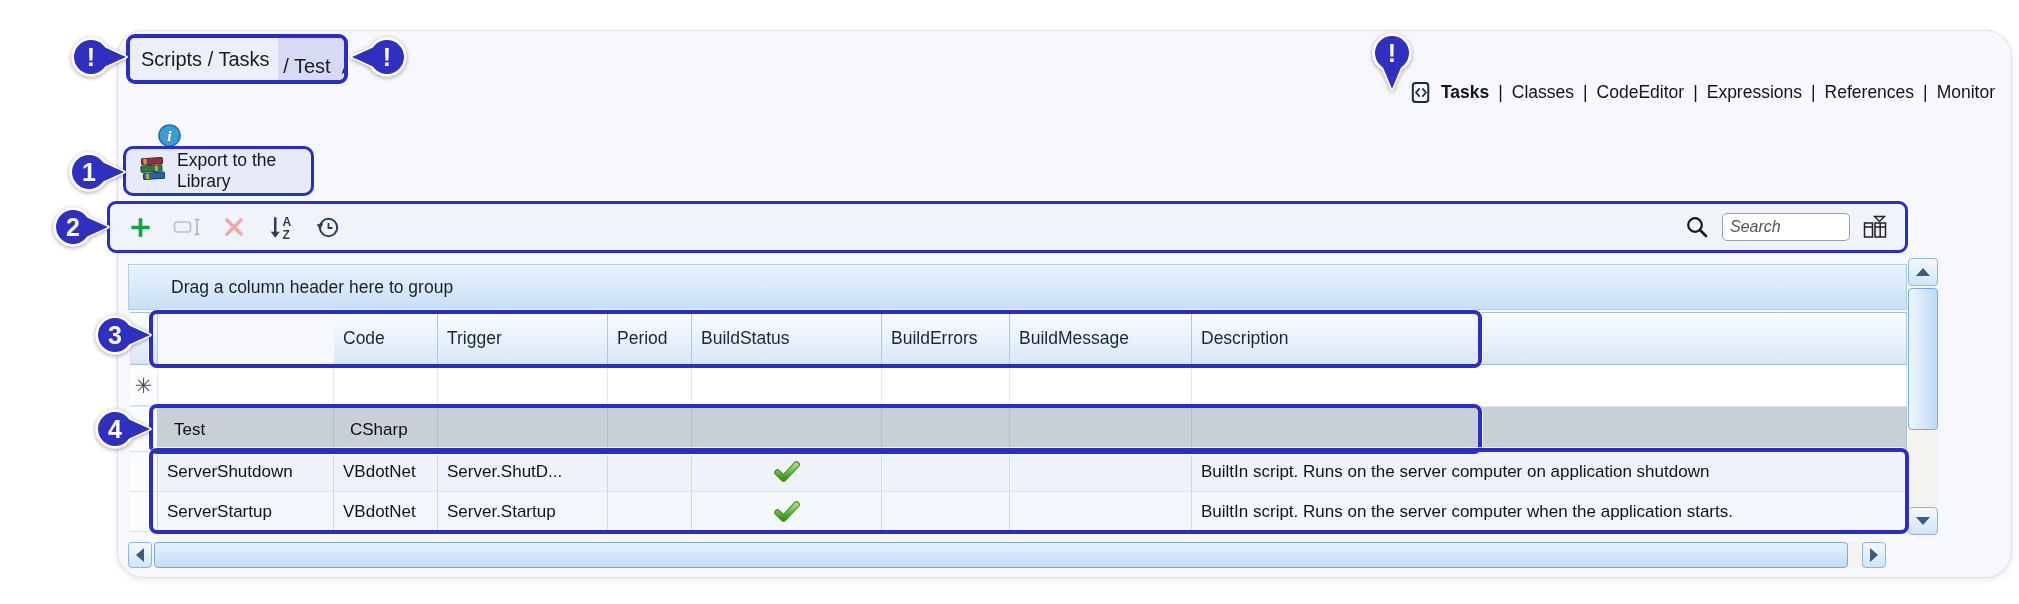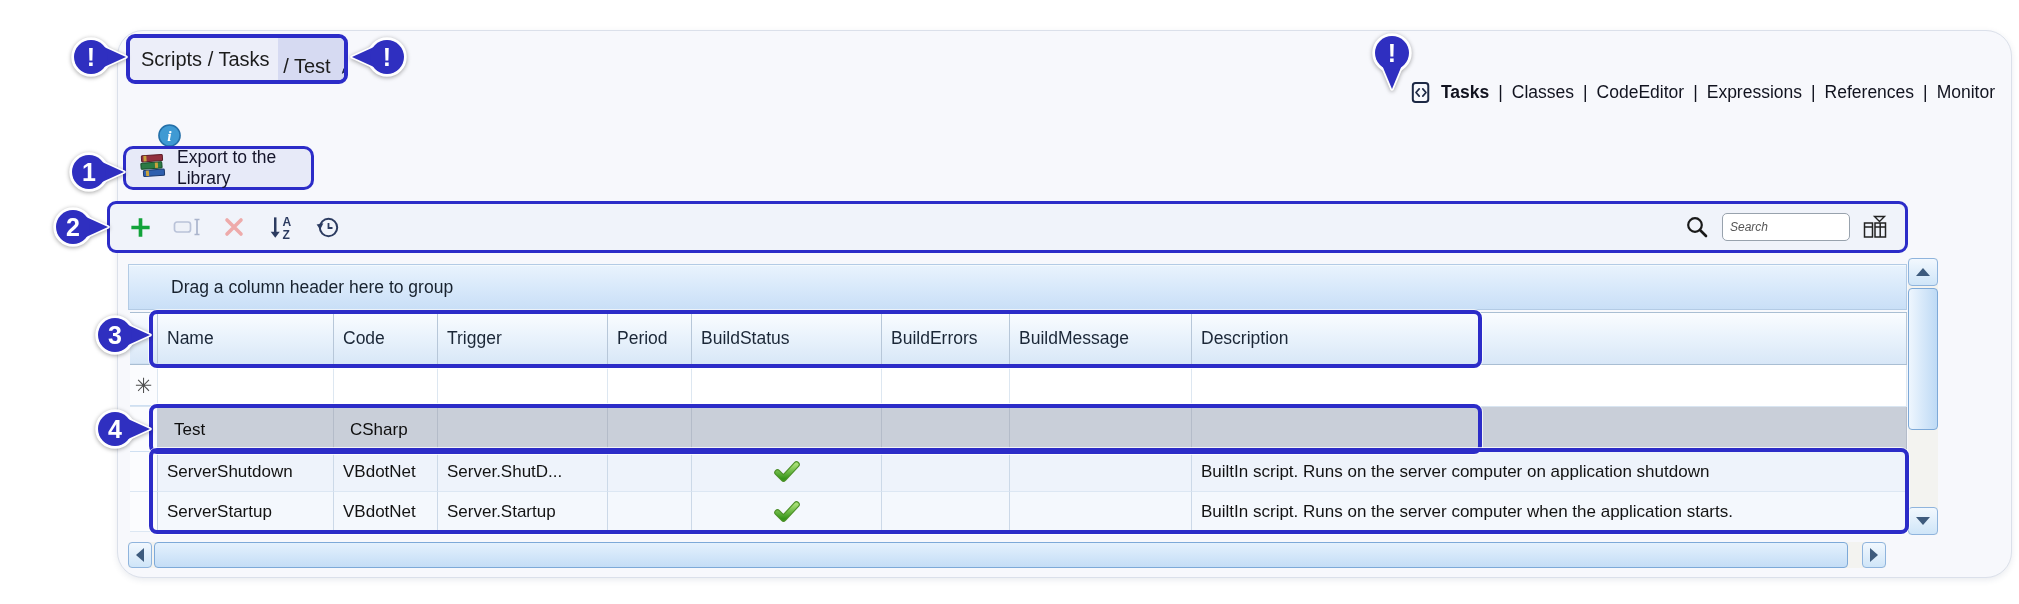--- a/index.html
+++ b/index.html
@@ -23,34 +23,34 @@
   
   .tabs { position: absolute; top: 79px; right: 24px; height: 26px; display: flex;
           align-items: center; gap: 9px; font-size: 17.5px; color: #11131f; }
   .tab { cursor: default; }
   .tab.active { font-weight: bold; }
   .tsep { color: #11131f; }
   .tab-doc { display: inline-flex; margin-right: 1px; }
 
   
   .info-badge { position: absolute; left: 157px; top: 123px; width: 25px; height: 25px; }
-  .export-btn { position: absolute; left: 123px; top: 146px; width: 191px; height: 44px;
+  .export-btn { position: absolute; left: 123px; top: 146px; width: 191px; height: 50px;
                 border: 3.5px solid #2c2cc8; border-radius: 10px; background: #e7eaf8;
                 display: flex; align-items: center; padding-left: 13px; gap: 10px;
                 font-size: 17.5px; color: #14142a; }
 
   
   .toolbar { position: absolute; left: 107px; top: 201px; width: 1801px; height: 52px;
              border: 3.5px solid #2c2cc8; border-radius: 9px; background: #f0f3fa;
              display: flex; align-items: center; padding: 0 15px; }
   .tb-left { display: flex; align-items: center; gap: 17px; }
   .tbtn { display: flex; align-items: center; justify-content: center; width: 30px; height: 32px; }
   .tb-right { margin-left: auto; display: flex; align-items: center; gap: 10px; }
   .search-input { width: 128px; height: 28px; border: 1px solid #98a2ad; border-radius: 5px;
-                  background: #fff; font-size: 12px; padding: 0 7px; color: #333;
+                  background: #fff; font-size: 16px; padding: 0 7px; color: #333;
                   font-family: "Liberation Sans", sans-serif; }
   .search-input::placeholder { font-style: italic; color: #555; }
 
   
   .group-bar { position: absolute; left: 128px; top: 264px; width: 1779px; height: 46px;
                background: linear-gradient(180deg, #e9f3fd 0%, #d7e8fa 55%, #c9dff7 100%);
                border: 1px solid #b3cbe5; display: flex; align-items: center; padding-left: 42px;
                font-size: 17.5px; color: #18222e; box-shadow: inset 0 1px 0 #f4fafe; }
 
   
@@ -245,21 +245,20 @@
         </span>
     </div>
   </div>
 
   <div class="group-bar">
     <span>Drag a column header here to group</span>
   </div>
 
   <div class="grow header-row">
     <div class="cell c-rowhead"></div>
-    <div class="cell c-name">Name</div>
     <div class="cell c-code">Code</div>
     <div class="cell c-trigger">Trigger</div>
     <div class="cell c-period">Period</div>
     <div class="cell c-bstat">BuildStatus</div>
     <div class="cell c-berr">BuildErrors</div>
     <div class="cell c-bmsg">BuildMessage</div>
     <div class="cell c-desc">Description</div>
   </div>
 
   <div class="grow star-row">

